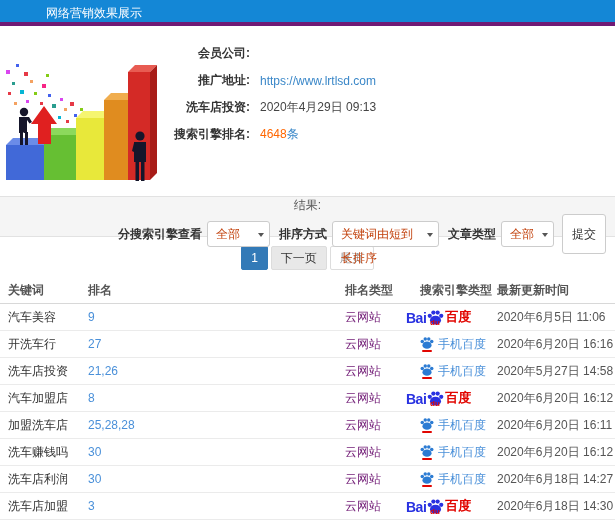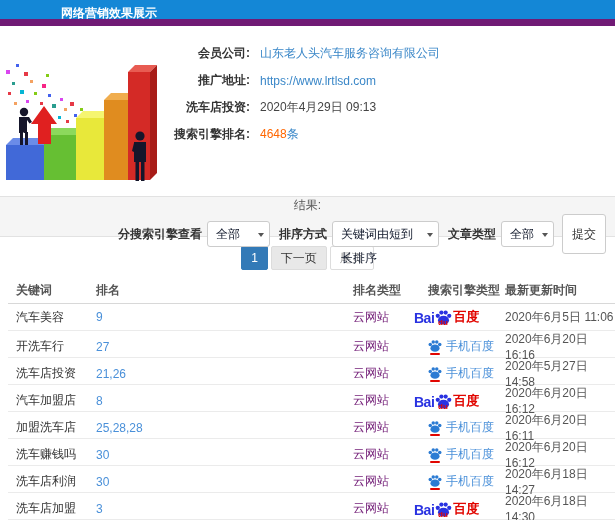--- a/index.html
+++ b/index.html
@@ -1,61 +1,61 @@
 <!DOCTYPE html>
 <html><head>
 <meta charset="utf-8">
 <style>
   * { margin:0; padding:0; box-sizing:border-box; }
   html,body { width:615px; height:520px; overflow:hidden; background:#fff;
     font-family:"Liberation Sans","DejaVu Sans",sans-serif; font-size:12px; color:#333; }
 
   
-  .topbar { height:26px; background:#1487d6; border-bottom:7px solid #701a75;
-    color:#fff; line-height:26px; padding-left:61px; font-weight:bold; font-size:12px; }
+  .topbar { height:26px; background:#1487d6; border-bottom:4px solid #701a75;
+    color:#fff; line-height:26px; padding-left:46px; font-weight:normal; font-size:12px; }
 
   
   .info-section { position:relative; height:170px;padding-left:20px; }
   .illustration { position:absolute; left:0; top:4px; width:162px; height:162px; }
   .info-list { position:absolute; left:158px; top:14px; }
   .info-row { display:flex; align-items:center; height:27px; }
   .info-label { width:92px; text-align:right; font-weight:bold; color:#333; }
   .info-value { margin-left:10px; color:#444; }
   .info-value.link { color:#3a87c8; cursor:pointer; }
   .v-orange { color:#ff6600; }
   .v-blue { color:#3a87c8; }
 
   
   .filter-bar { height:41px; background:#f5f5f5; border-top:1px solid #e2e2e2;
     border-bottom:1px solid #e2e2e2; display:flex; align-items:center; padding:0 9px;flex-direction:column; }
   .result-label { color:#555; }
   .filter-controls { margin-left:auto; display:flex; align-items:center; gap:5px; }
   .f-label { font-weight:bold; color:#333; margin-left:4px; }
   .select { background:#fff; border:1px solid #ccc; border-radius:3px; height:26px;
-    line-height:24px; padding:0 16px 0 8px; color:#0f172a; position:relative; cursor:pointer; }
+    line-height:24px; padding:0 16px 0 8px; color:#c2410c; position:relative; cursor:pointer; }
   .select .caret { position:absolute; right:5px; top:11px; width:0; height:0;
     border-left:3.5px solid transparent; border-right:3.5px solid transparent;
     border-top:4px solid #555; }
   .sel-engine { width:63px; }
   .sel-sort { width:107px; }
   .sel-article { width:53px; }
   .submit-btn { background:#fff; border:1px solid #ccc; border-radius:3px; height:40px;
     padding:0 9px; color:#333; font-size:12px; cursor:pointer; margin-left:3px; }
 
   
   .pagination { height:41px; display:flex; align-items:center; justify-content:center; gap:3px; }
   .page-item { height:24px; line-height:22px; padding:0 9px; border:1px solid #ddd;
     border-radius:2px; cursor:pointer; }
   .page-current { background:#337ab7; border-color:#337ab7; color:#fff; min-width:26px; text-align:center; }
   .page-next { background:#e8e8e8; border-color:#dcdcdc; color:#333; }
   .page-last { background:#fff; color:#999; }
 
   
   .trow, .thead { display:grid; grid-template-columns:80px 257px 75px 77px 1fr;
-    padding-left:8px; align-items:center;margin-left:8px; }
+    padding-left:8px; align-items:center; }
   .thead { height:26px; font-weight:bold; color:#555; border-bottom:1px solid #d8d8d8; }
   .trow { height:27px; border-bottom:1px solid #ebebeb; }
   .c-kw { color:#333; }
   .c-rank { color:#4a90d9; cursor:pointer; }
   .c-type { color:#701a75; }
   .c-time { color:#555; }
   .c-engine { display:flex; align-items:center; }
 
   
   .baidu-logo { display:inline-flex; align-items:flex-end; margin-left:-14px; position:relative; }
@@ -146,21 +146,20 @@
       <path d="M134,112 h12 v20 h-12 z"></path>
       <path d="M134,113 l-2,8 2,1 2,-6 z"></path>
       <rect x="135.5" y="132" width="3.5" height="19"></rect>
       <rect x="141" y="132" width="3.5" height="19"></rect>
     </g>
   </svg>
 
   <div class="info-list">
     <div class="info-row">
       <span class="info-label">会员公司:</span>
-      <span class="info-value link">山东老人头汽车服务咨询有限公司</span>
     </div>
     <div class="info-row">
       <span class="info-label">推广地址:</span>
       <span class="info-value link">https://www.lrtlsd.com</span>
     </div>
     <div class="info-row">
       <span class="info-label">洗车店投资:</span>
       <span class="info-value">2020年4月29日 09:13</span>
     </div>
     <div class="info-row">

